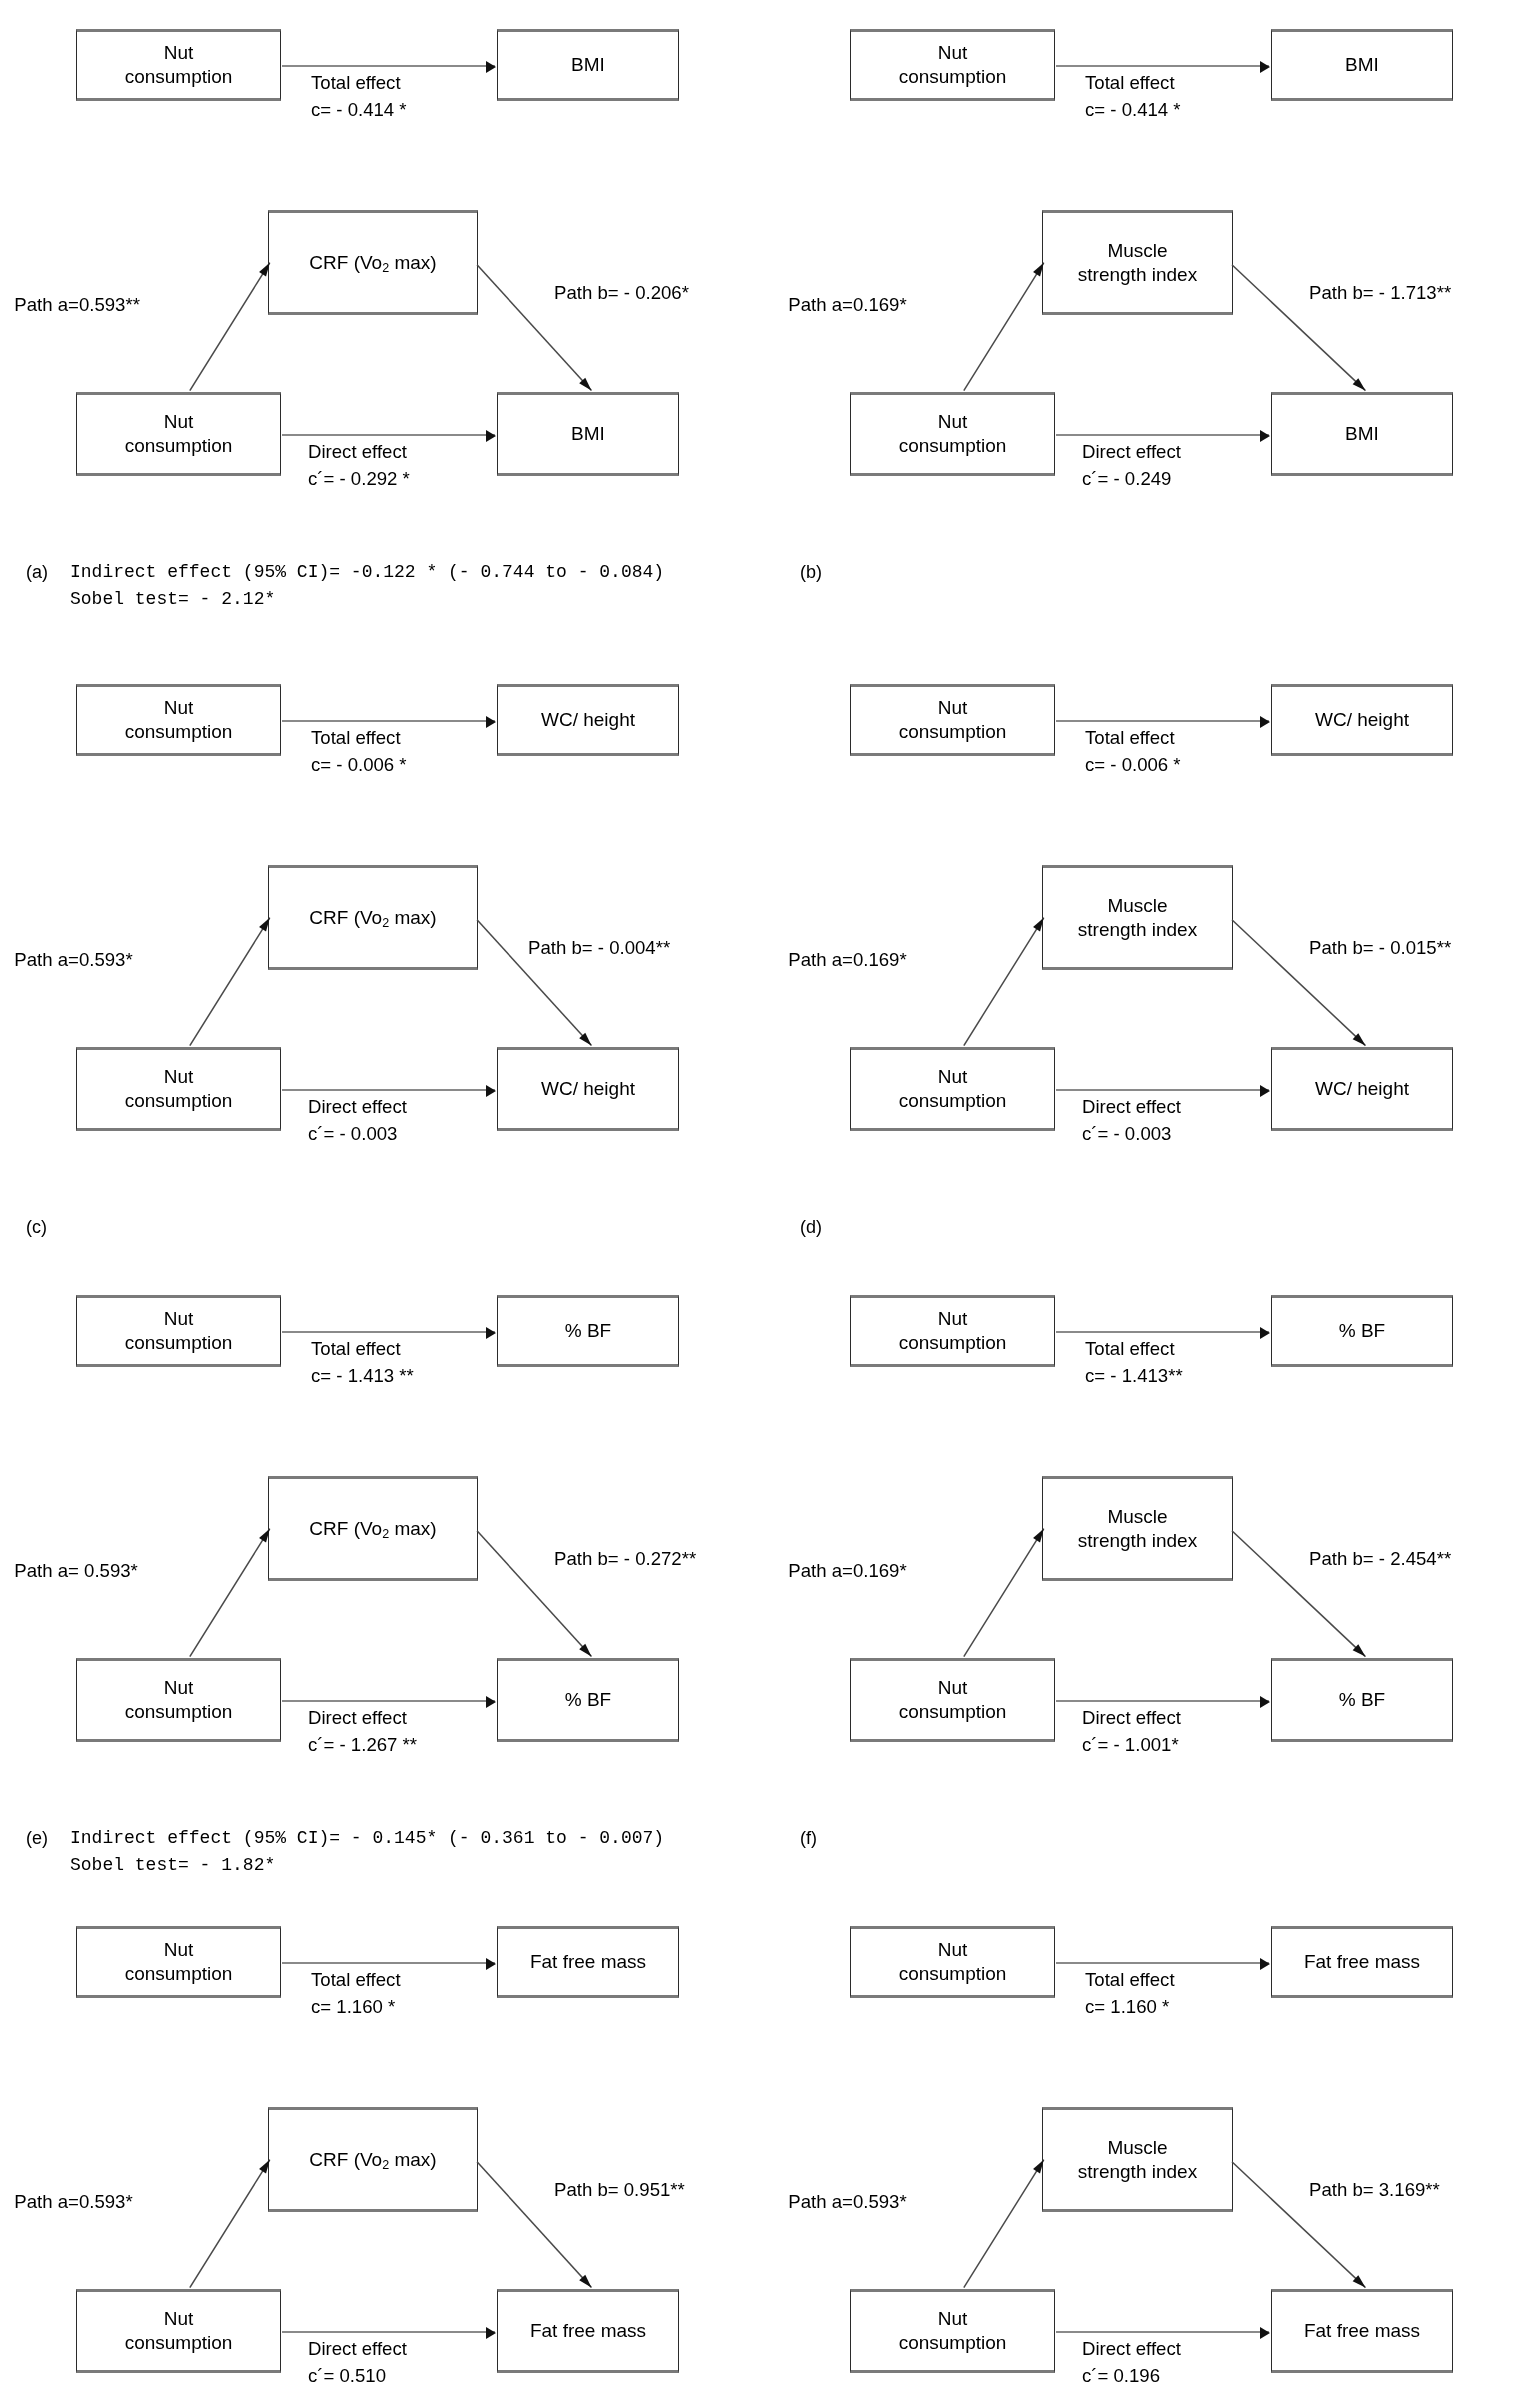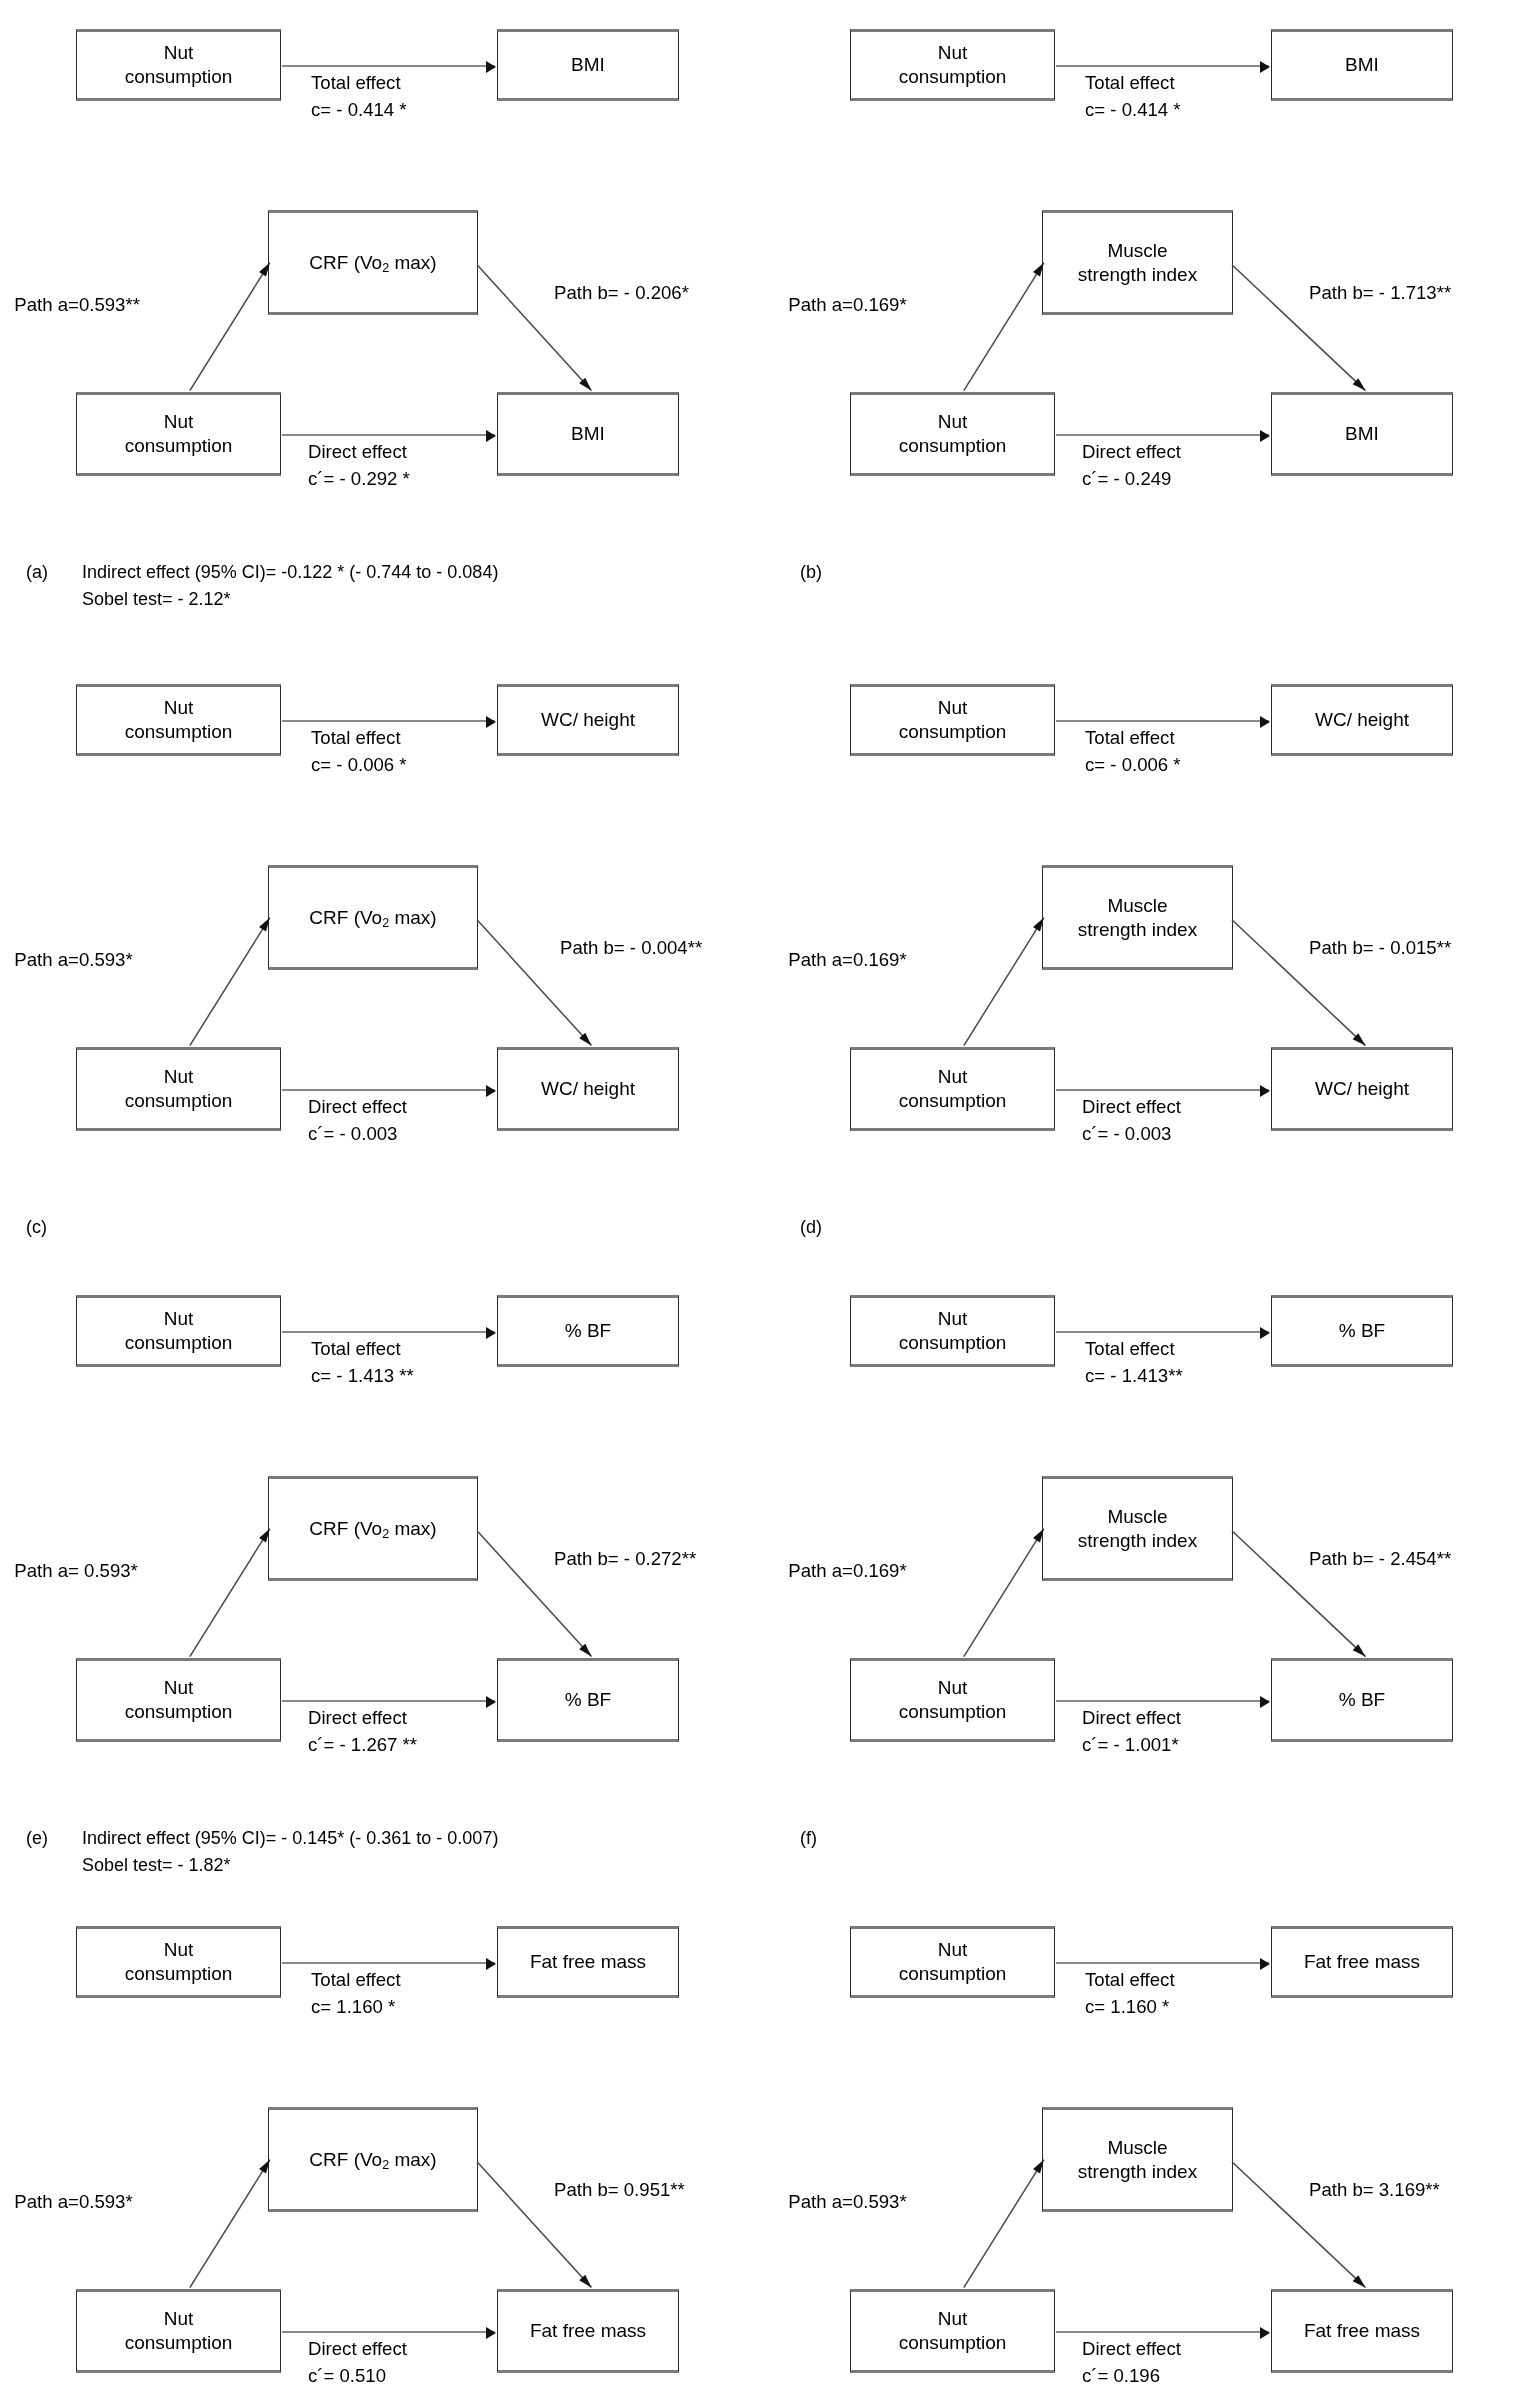--- a/index.html
+++ b/index.html
@@ -80,22 +80,23 @@
     font-size: 18px;
     line-height: 1.5;
     white-space: nowrap;
   }
   .caption .tag {
     position: absolute;
     left: 0;
     top: 0;
   }
   .caption .body {
-    margin-left: 56px;
+    margin-left: 44px;
     display: block;
+    font-family: Liberation Mono, monospace;
   }
 
   svg.diag {
     position: absolute;
     left: 0;
     top: 0;
     overflow: visible;
   }
 
   sub { font-size: 0.66em; vertical-align: baseline; position: relative; top: 0.30em; }
@@ -195,21 +196,21 @@
         <line x1="396.5" y1="818" x2="564" y2="550" stroke="#4a4a4a" stroke-width="3.2"></line>
         <polygon points="564,550 556.0807081123595,578.9358742048405 541.4604769351769,569.7982297191013" fill="#111"></polygon>
       </svg>
       <svg class="diag" width="765" height="573" style="left: 0px; top: 0px; pointer-events: none;" viewBox="0 0 1600 1200">
         <line x1="998" y1="554.4" x2="1237.6" y2="818" stroke="#4a4a4a" stroke-width="3.2"></line>
         <polygon points="1237.6,818 1211.8934511142681,802.5347698243614 1224.651540017768,790.9382671639723" fill="#111"></polygon>
       </svg>
       <div class="h-arrow" style="left: 282px; top: 434px; width: 213px;"></div>
       <div class="edge-label" style="left: 308px; top: 439px;"><span>Direct effect</span><br><span>c´= - 0.003</span></div>
       <div class="path-label" style="left: 14.3px; top: 294px;">Path a=0.593*</div>
-      <div class="path-label" style="left: 560px; top: 282px;">Path b= - 0.004**</div>
+      <div class="path-label" style="left: 528px; top: 282px;">Path b= - 0.004**</div>
       <div class="caption" style="left: 26px; top: 559px;">
         <span class="tag">(c)</span>
       </div>
     </div>
     <div class="group" style="left: 774px; top: 655px; width: 765px; height: 621px;">
       <div class="node" style="left: 76px; top: 29px; width: 205px; height: 72px;">
         <span>Nut<br>consumption</span>
       </div>
       <div class="node" style="left: 497px; top: 29px; width: 182px; height: 72px;">
         <span>WC/ height</span>

